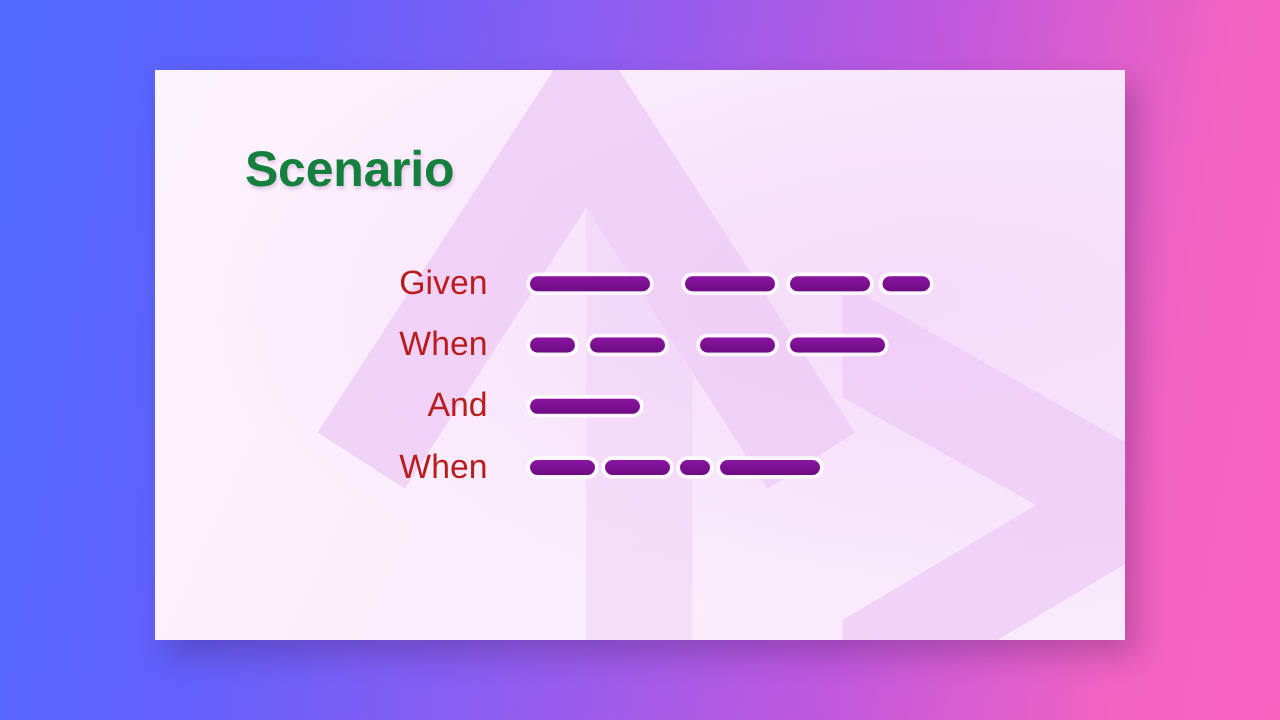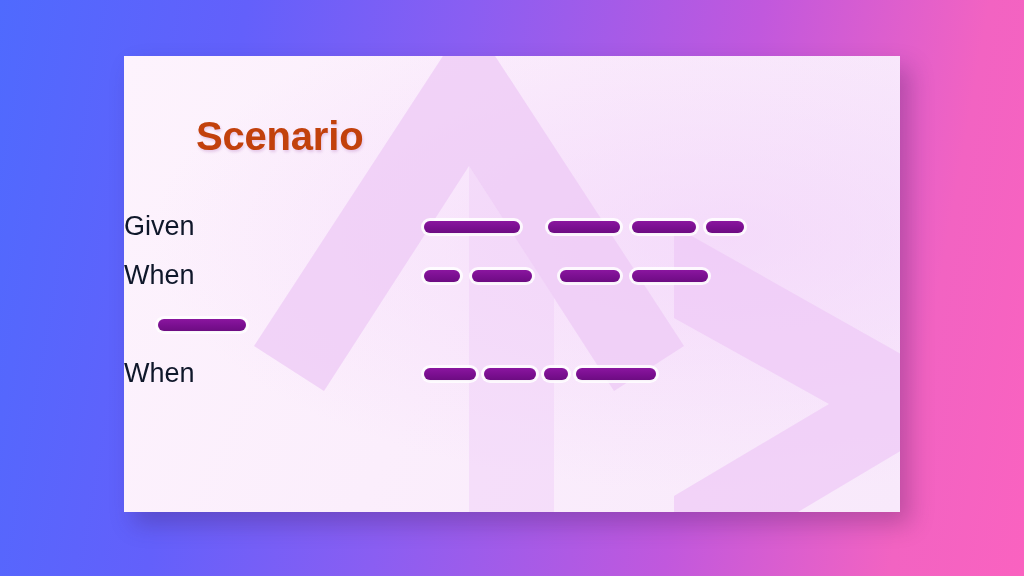--- a/index.html
+++ b/index.html
@@ -61,43 +61,44 @@
   }
   .wm svg { display: block; width: 100%; height: 100%; }
 
   
   .title {
     position: absolute;
     left: 72px;
     top: 58px;
     font-size: 40px;
     font-weight: bold;
-    color: #c2410c;
+    color: #15803d;
     letter-spacing: -0.2px;
     text-shadow: 1px 2px 3px rgba(120, 20, 140, 0.18);
   }
 
   
   .lines {
     position: absolute;
     left: 0;
     top: 146px;
     width: 776px;
   }
   .line-row {
     position: relative;
     height: 49px;
     display: flex;
     align-items: center;
   }
   .kw {
     width: 266px;
+    text-align: right;
     padding-right: 0;
     font-size: 27px;
-    color: #0f172a;
+    color: #b91c1c;
     line-height: 1;
     flex: 0 0 auto;
   }
   .bars {
     position: relative;
     flex: 1 1 auto;
     height: 14px;
     margin-left: 34px;
     display: flex;
     align-items: center;
@@ -146,20 +147,21 @@
         <div class="line-row">
           <div class="kw">When</div>
           <div class="bars">
             <div class="bar" style="width: 36px; margin-left: 0px;"></div>
             <div class="bar" style="width: 60px; margin-left: 12px;"></div>
             <div class="bar" style="width: 60px; margin-left: 28px;"></div>
             <div class="bar" style="width: 76px; margin-left: 12px;"></div>
           </div>
         </div>
         <div class="line-row">
+          <div class="kw">And</div>
           <div class="bars">
             <div class="bar" style="width: 88px; margin-left: 0px;"></div>
           </div>
         </div>
         <div class="line-row">
           <div class="kw">When</div>
           <div class="bars">
             <div class="bar" style="width: 52px; margin-left: 0px;"></div>
             <div class="bar" style="width: 52px; margin-left: 8px;"></div>
             <div class="bar" style="width: 24px; margin-left: 8px;"></div>

